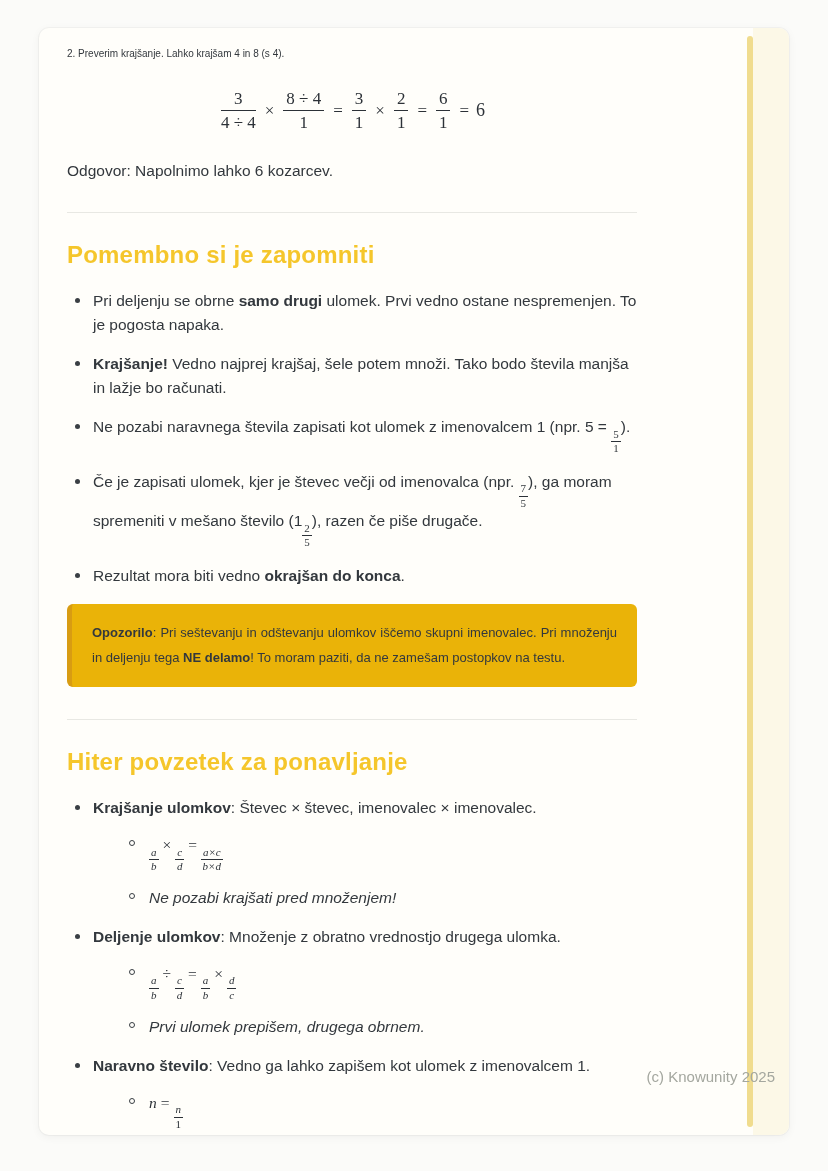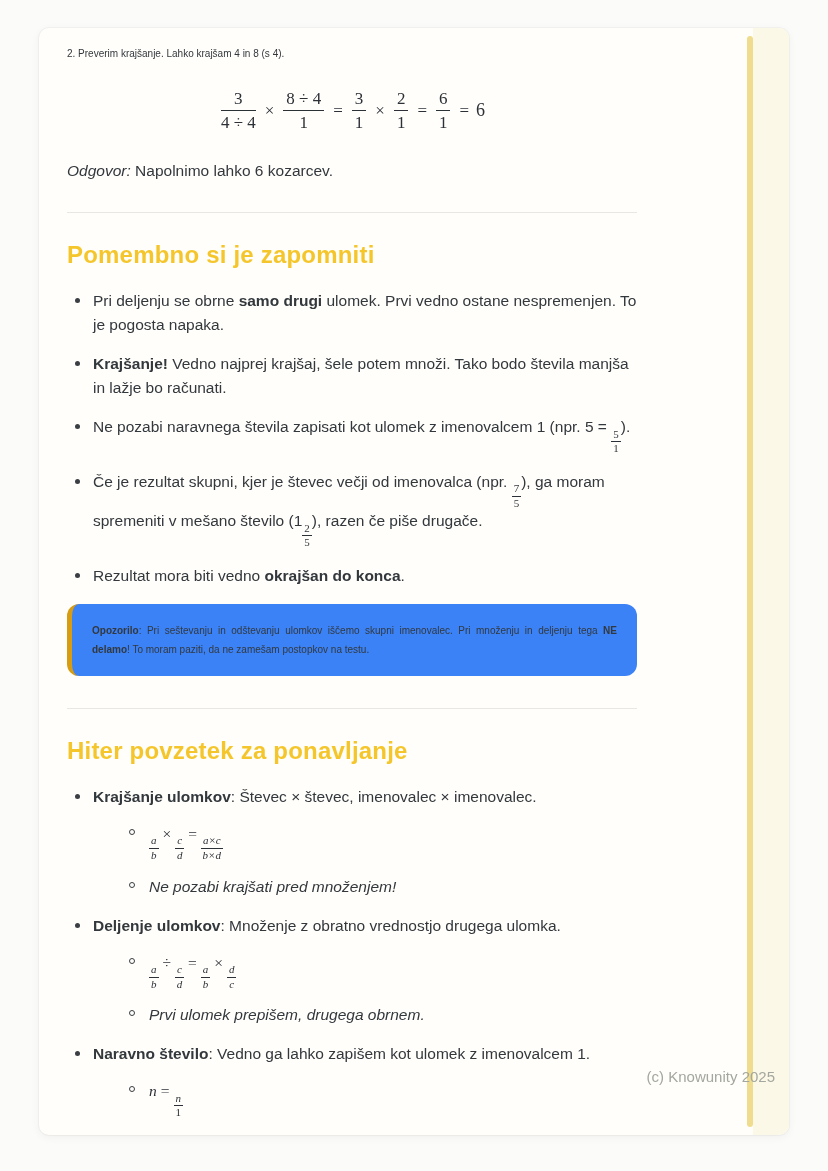--- a/index.html
+++ b/index.html
@@ -40,21 +40,21 @@
   .dfrac {
     display:inline-flex; flex-direction:column; text-align:center;
     vertical-align:middle; line-height:1.12; margin:0 2px;
   }
   .dfrac .num { border-bottom:1px solid #2c3137; padding:0 3px 2px; }
   .dfrac .den { padding-top:2px; }
   .op { margin:0 7px; vertical-align:middle; }
   .result { vertical-align:middle; font-size:18px; }
   
   .answer-line { margin-top:30px; font-size:15.5px; }
-  .answer-label { font-style:italic; }
+  .answer-label { }
   .divider { border:none; border-top:1px solid #e8e8e3; margin-top:32px; }
   
   h2.section-title {
     margin-top:28px; font-size:24px; font-weight:bold;
     color:#f5c62b; letter-spacing:0.2px;
   }
   
   .bullets { margin-top:20px; }
   .li {
     position:relative; padding-left:26px;
@@ -80,25 +80,25 @@
     vertical-align:-0.5em; line-height:1.05;
     font-family:"Liberation Serif", serif;
     font-size:11px;
   }
   .frac .num { border-bottom:1px solid #2c3137; padding:0 2px 1px; }
   .frac .den { padding-top:1px; }
   .mop { margin:0 4px; }
   
   .warning-box {
     margin-top:16px;
-    background:#3b82f6;
+    background:#eab308;
     border-left:5px solid #d89c12;
-    border-radius:12px;
+    border-radius:6px;
     padding:17px 20px;
-    font-size:10px; line-height:1.9;
+    font-size:13px; line-height:1.9;
     text-align:justify;
   }
   
   .copyright {
     position:absolute; right:14px; bottom:50px;
     font-size:15px; color:#a4a79f; z-index:3;
   }
   b { font-weight:bold; }
 </style>
 </head>
@@ -135,21 +135,21 @@
 
     <h2 class="section-title">Pomembno si je zapomniti</h2>
 
     <div class="bullets">
       <div class="li"><span class="dot"></span><span>Pri deljenju se obrne </span><b>samo drugi</b><span> ulomek. Prvi vedno ostane nespremenjen. To je pogosta napaka.</span></div>
       <div class="li"><span class="dot"></span><b>Krajšanje!</b><span> Vedno najprej krajšaj, šele potem množi. Tako bodo števila manjša in lažje bo računati.</span></div>
       <div class="li"><span class="dot"></span><span>Ne pozabi naravnega števila zapisati kot ulomek z imenovalcem 1 (npr. 5 = </span><span class="frac">
             <span class="num">5</span>
             <span class="den">1</span>
           </span><span>).</span></div>
-      <div class="li"><span class="dot"></span><span>Če je rezultat skupni, kjer je števec večji od imenovalca (npr. </span><span class="frac">
+      <div class="li"><span class="dot"></span><span>Če je zapisati ulomek, kjer je števec večji od imenovalca (npr. </span><span class="frac">
             <span class="num">7</span>
             <span class="den">5</span>
           </span><span>), ga moram spremeniti v mešano število (1</span><span class="frac">
             <span class="num">2</span>
             <span class="den">5</span>
           </span><span>), razen če piše drugače.</span></div>
       <div class="li"><span class="dot"></span><span>Rezultat mora biti vedno </span><b>okrajšan do konca</b><span>.</span></div>
     </div>
 
     <div class="warning-box"><b>Opozorilo</b><span>: </span><span>Pri seštevanju in odštevanju ulomkov iščemo skupni imenovalec. Pri množenju in deljenju tega </span><b>NE delamo</b><span>! To moram paziti, da ne zamešam postopkov na testu.</span></div>

